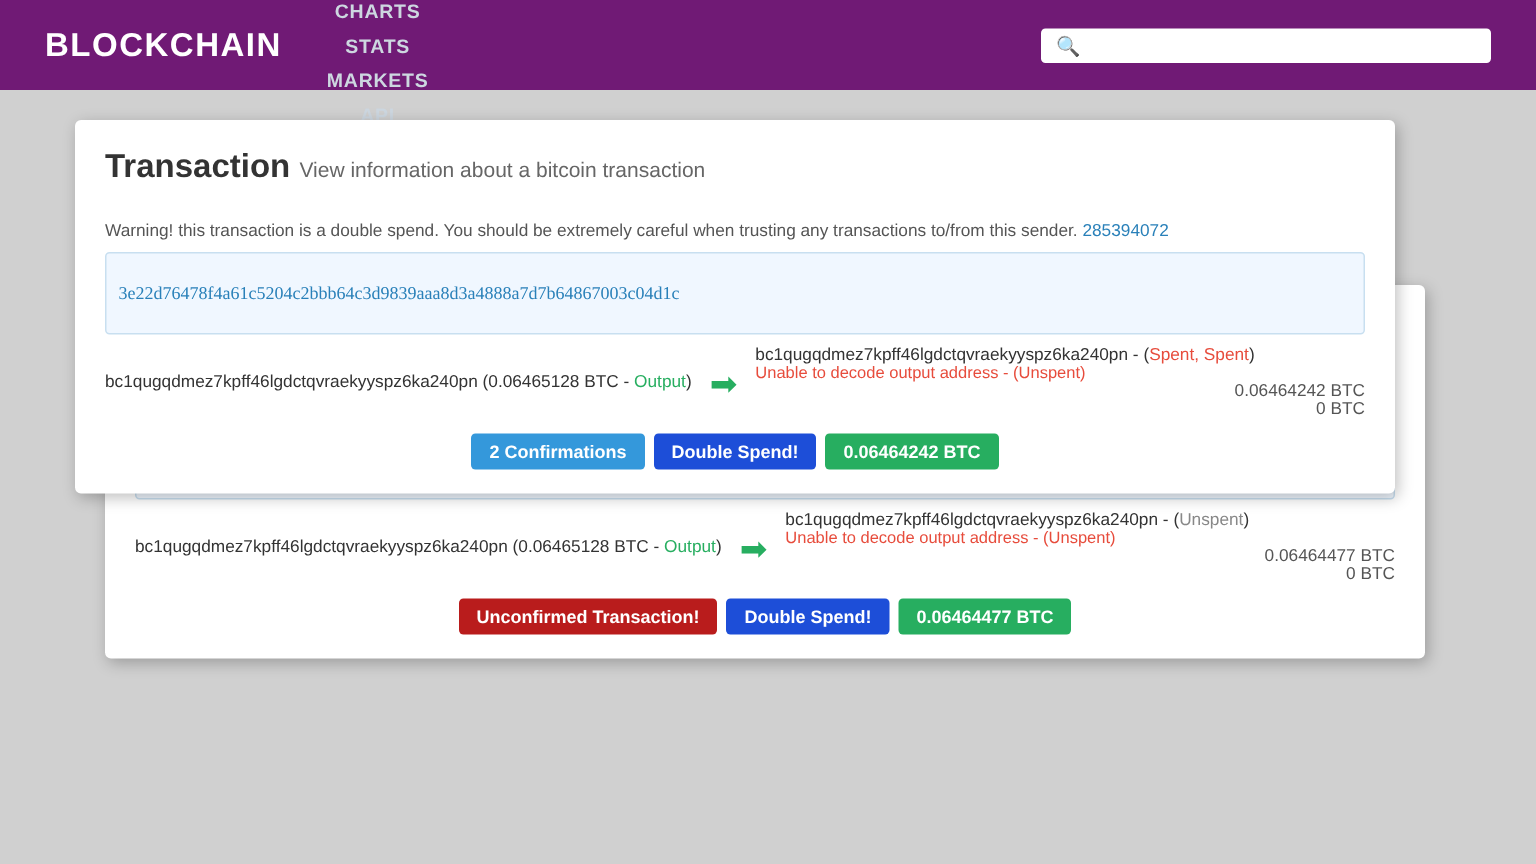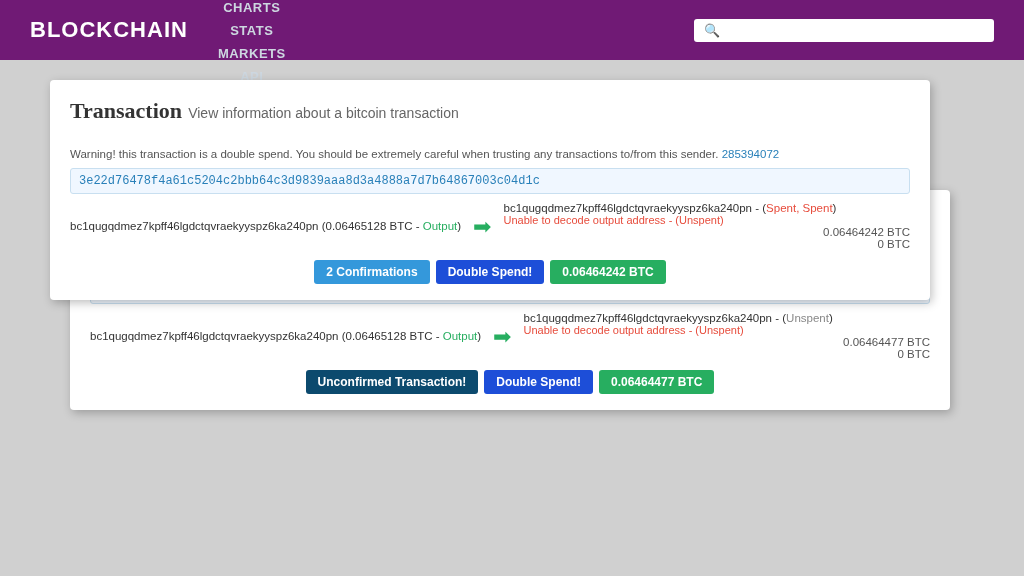--- a/index.html
+++ b/index.html
@@ -91,21 +91,20 @@
     }
 
     .card-title {
       font-size: 22px;
       font-weight: 300;
       color: #333;
       margin-bottom: 6px;
     }
     .card-title strong {
       font-weight: 700;
-      font-family: Liberation Serif, serif;
     }
     .card-subtitle {
       color: #666;
       font-size: 14px;
       font-weight: 300;
     }
 
     .warning-text {
       font-size: 11.5px;
       color: #555;
@@ -113,23 +112,23 @@
       margin-bottom: 4px;
     }
     .warning-link {
       color: #2980b9;
       cursor: pointer;
     }
 
     .tx-hash {
       color: #2980b9;
       font-size: 12px;
-      font-family: Liberation Mono, monospace;
+      font-family: Liberation Serif, serif;
       background: #f0f7ff;
-      padding: 5px 8px;
+      padding: 19px 8px;
       border: 1px solid #c8dff0;
       border-radius: 3px;
       margin: 8px 0;
       cursor: pointer;
     }
 
     .tx-row {
       display: flex;
       align-items: center;
       gap: 12px;
@@ -181,21 +180,21 @@
       padding: 5px 12px;
       border-radius: 3px;
       font-size: 12px;
       font-weight: 600;
       cursor: pointer;
       color: white;
     }
     .badge-blue { background: #3498db; }
     .badge-red { background: #1d4ed8; }
     .badge-green { background: #27ae60; }
-    .badge-orange { background: #0c4a6e; }
+    .badge-orange { background: #b91c1c; }
   </style>
 </head>
 <body>
 
 <nav class="navbar">
   <div class="nav-brand">BLOCKCHAIN</div>
   <div class="nav-links">
     <span class="nav-link">WALLET</span>
     <span class="nav-link">CHARTS</span>
     <span class="nav-link">STATS</span>

